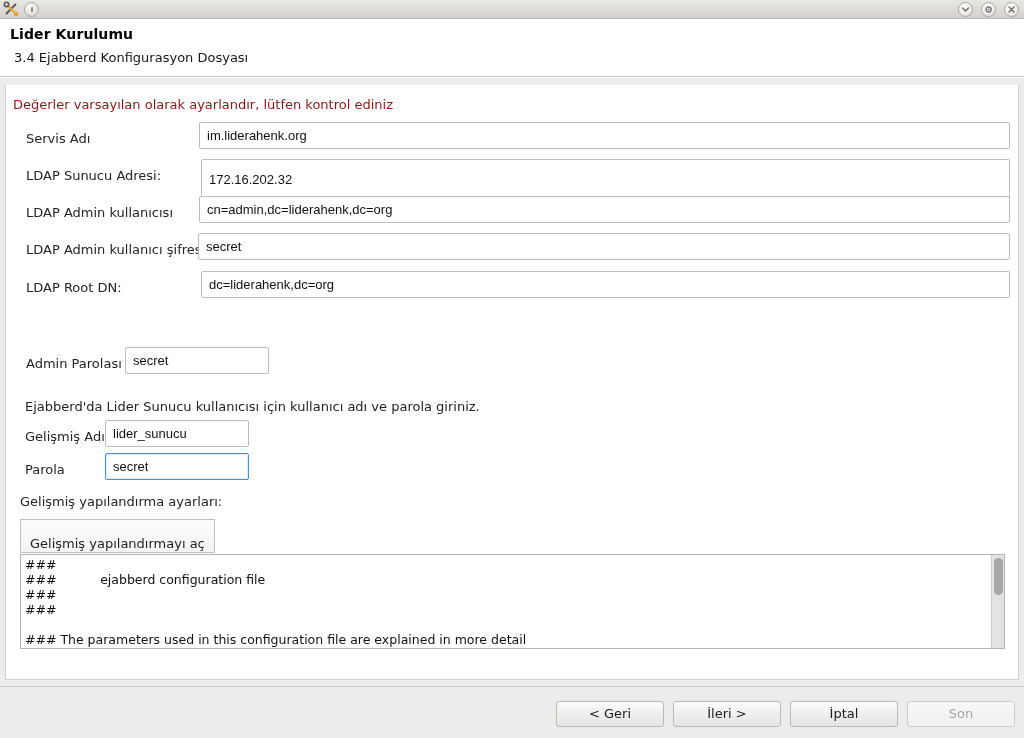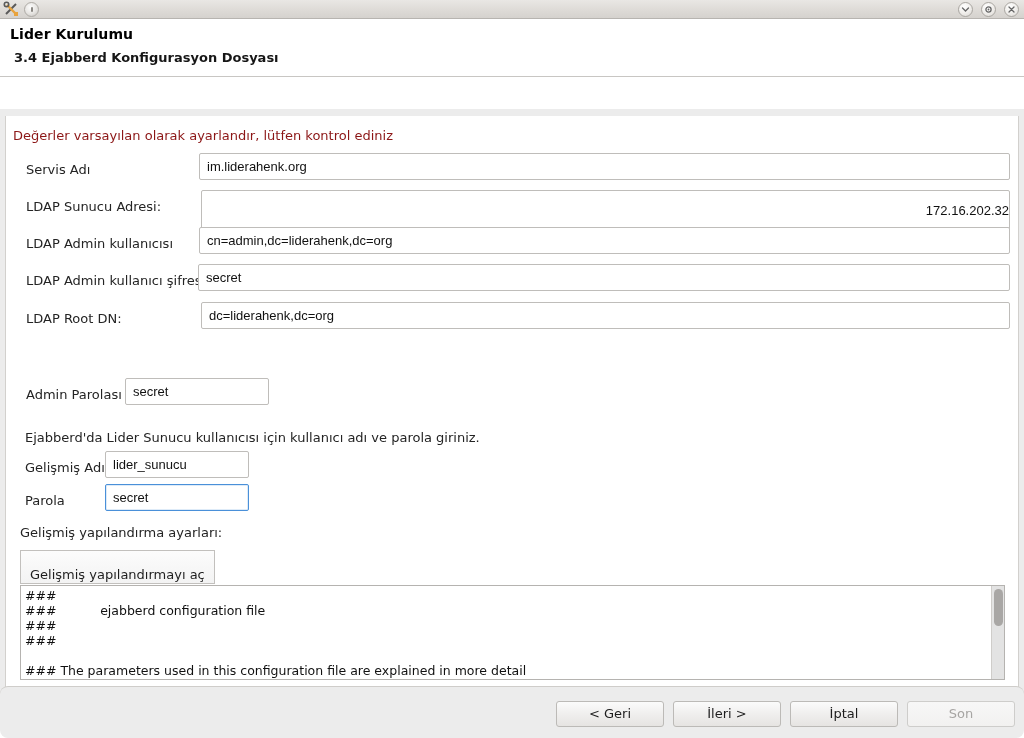--- a/index.html
+++ b/index.html
@@ -85,31 +85,29 @@
     font-size: 14px;
     font-weight: bold;
     color: #000000;
     letter-spacing: 0.1px;
   }
   .header-sub {
     position: absolute;
     left: 14px; top: 31px;
     font-size: 13px;
     color: #161616;
-    font-weight: bold;
   }
 
   
   .content-wrap {
     position: absolute;
     left: 0; top: 78px;
     width: 1024px; height: 608px;
     background: #ececec;
     box-sizing: border-box;
-    margin-top: 31px;
   }
   .panel {
     position: absolute;
     left: 5px; top: 7px;
     width: 1014px; height: 595px;
     background: #ffffff;
     border: 1px solid #d2d0cd;
     border-top: none;
     box-sizing: border-box;
   }
@@ -205,21 +203,20 @@
   }
 
   
   .footer {
     position: absolute;
     left: 0; top: 686px;
     width: 1024px; height: 52px;
     background: #ececec;
     border-top: 1px solid #cfcdca;
     box-sizing: border-box;
-    border-radius: 8px;
   }
   .btnrow {
     position: absolute;
     right: 9px; top: 14px;
     display: flex;
     gap: 9px;
   }
   .btn {
     width: 108px; height: 26px;
     box-sizing: border-box;
@@ -291,21 +288,21 @@
 
     <div class="warn">Değerler varsayılan olarak ayarlandır, lütfen kontrol ediniz</div>
 
     <div class="row">
       <span class="lbl" style="left:20px; top:46px;">Servis Adı</span>
       <input class="fld" style="left: 193px; top: 37px; width: 811px; height: 27px;" value="im.liderahenk.org">
     </div>
 
     <div class="row">
       <span class="lbl" style="left:20px; top:83px;">LDAP Sunucu Adresi:</span>
-      <input class="fld" style="left: 195px; top: 74px; width: 809px; height: 40px; text-align: right;" value="172.16.202.32">
+      <input class="fld" style="left: 195px; top: 74px; width: 809px; height: 40px;" value="172.16.202.32">
     </div>
 
     <div class="row">
       <span class="lbl" style="left:20px; top:120px;">LDAP Admin kullanıcısı</span>
       <input class="fld" style="left: 193px; top: 111px; width: 811px; height: 27px;" value="cn=admin,dc=liderahenk,dc=org">
     </div>
 
     <div class="row">
       <span class="lbl" style="left:20px; top:157px;">LDAP Admin kullanıcı şifresi</span>
       <input class="fld" style="left: 192px; top: 148px; width: 812px; height: 27px;" value="secret">

